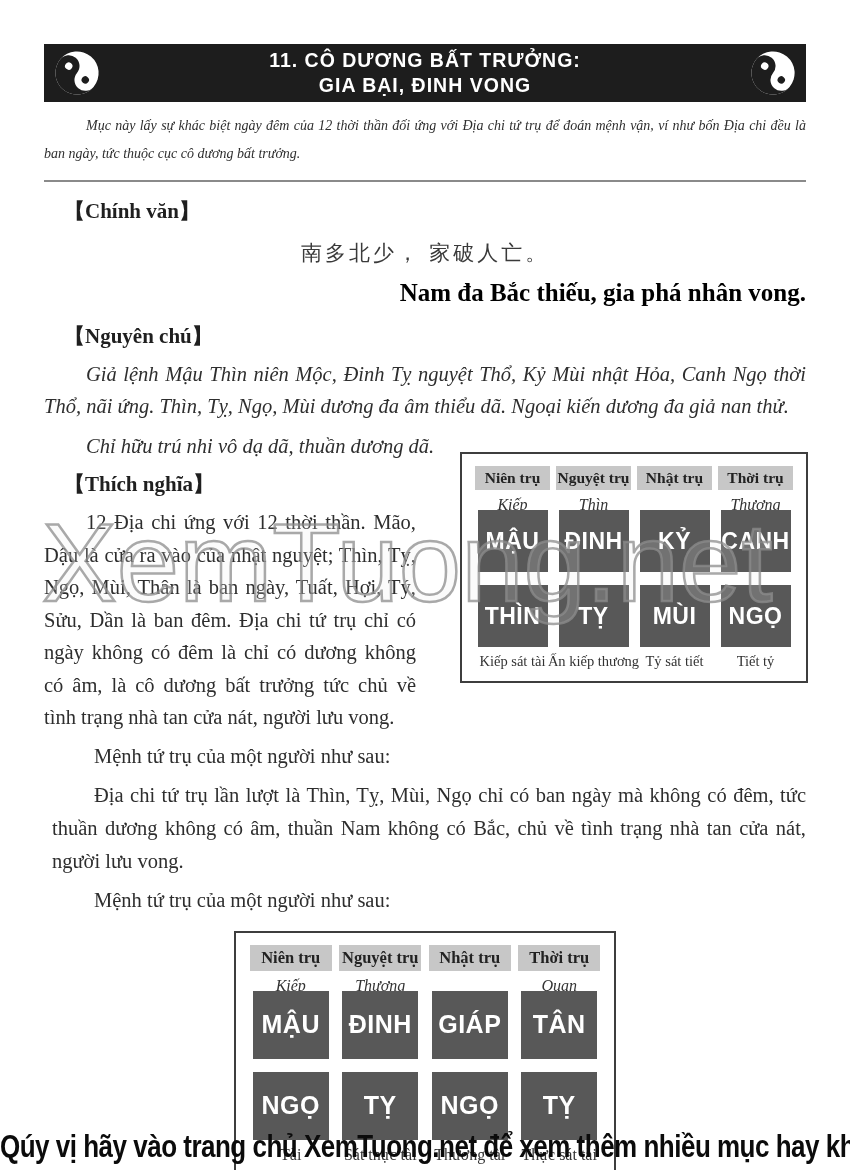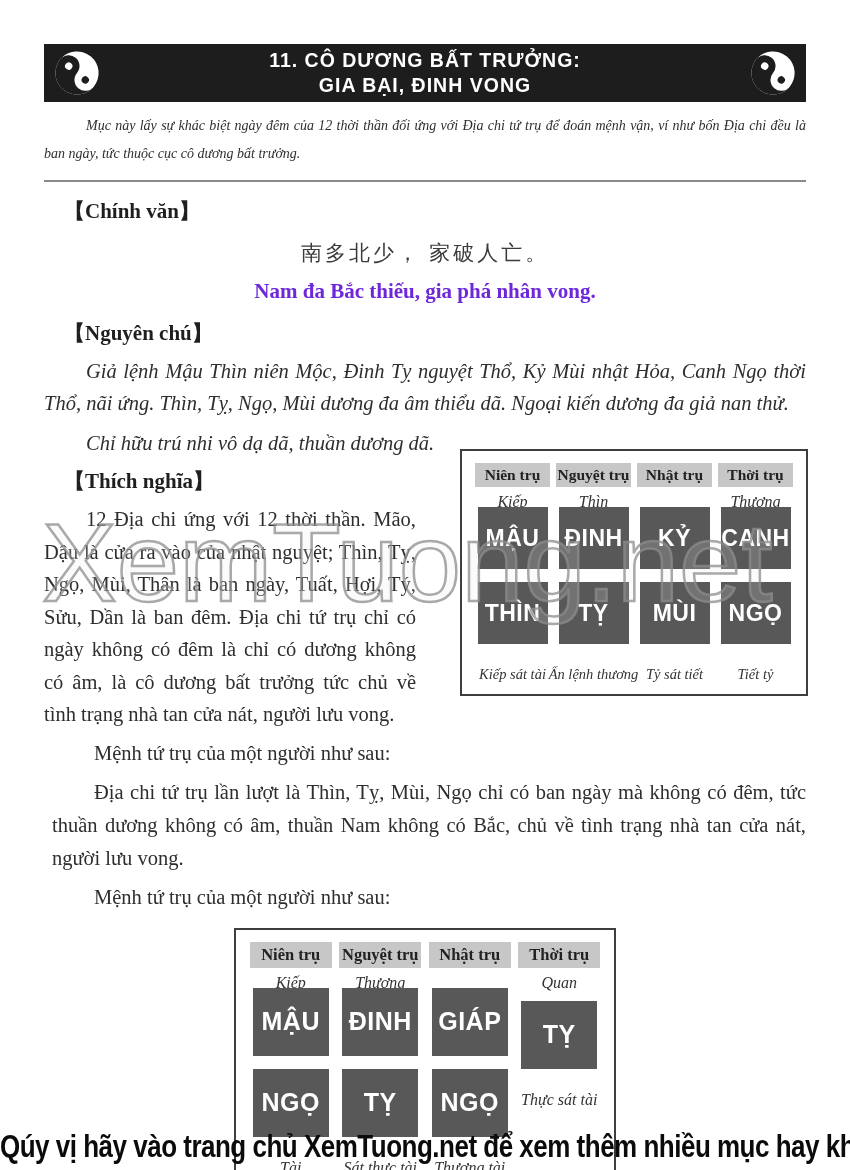--- a/index.html
+++ b/index.html
@@ -61,25 +61,25 @@
     padding-left: 20px;
   }
   .chinese-line {
     text-align: center;
     font-size: 21px;
     letter-spacing: 3px;
     margin-top: 14px;
     color: #3a3a3a;
   }
   .translation-line {
-    text-align: center;
-    font-weight: 700;
-    font-size: 21px;
+    text-align: right;
+    font-weight: 700;
+    font-size: 25px;
     margin-top: 12px;
-    color: #6d28d9;
+    color: #000000;
   }
   .para-italic {
     font-style: italic;
     font-size: 20.5px;
     line-height: 32px;
     text-indent: 42px;
     text-align: justify;
     color: #2e2e2e;
     margin-top: 8px;
   }
@@ -143,23 +143,22 @@
     font-weight: 700;
     font-size: 23px;
     display: flex;
     align-items: center;
     justify-content: center;
     letter-spacing: 0.5px;
   }
   .w2 .stem-box, .w2 .branch-box { width: 76px; height: 68px; font-size: 25px; }
   .branch-box { margin-top: 13px; }
   .col-bottomlabel {
-    font-style: italic;
     font-size: 14.5px;
-    margin-top: 22px;
+    margin-top: 6px;
     height: 20px;
     color: #333;
     white-space: nowrap;
   }
   .w2 .col-bottomlabel { font-size: 16px; }
 
   
   .watermark {
     position: absolute;
     top: 498px;
@@ -240,21 +239,21 @@
             <div class="col-toplabel">Kiếp</div>
             <div class="stem-box">MẬU</div>
             <div class="branch-box">THÌN</div>
             <div class="col-bottomlabel">Kiếp sát tài</div>
           </div>
           <div class="pillar-col">
             <div class="col-header">Nguyệt trụ</div>
             <div class="col-toplabel">Thìn</div>
             <div class="stem-box">ĐINH</div>
             <div class="branch-box">TỴ</div>
-            <div class="col-bottomlabel">Ấn lệnh thương</div>
+            <div class="col-bottomlabel">Ấn kiếp thương</div>
           </div>
           <div class="pillar-col">
             <div class="col-header">Nhật trụ</div>
             <div class="col-toplabel"></div>
             <div class="stem-box">KỶ</div>
             <div class="branch-box">MÙI</div>
             <div class="col-bottomlabel">Tỷ sát tiết</div>
           </div>
           <div class="pillar-col">
             <div class="col-header">Thời trụ</div>
@@ -290,20 +289,21 @@
         <div class="pillar-col">
           <div class="col-header">Nhật trụ</div>
           <div class="col-toplabel"></div>
           <div class="stem-box">GIÁP</div>
           <div class="branch-box">NGỌ</div>
           <div class="col-bottomlabel">Thương tài</div>
         </div>
         <div class="pillar-col">
           <div class="col-header">Thời trụ</div>
           <div class="col-toplabel">Quan</div>
+          <div class="stem-box">TÂN</div>
           <div class="branch-box">TỴ</div>
           <div class="col-bottomlabel">Thực sát tài</div>
         </div>
       </div>
     </div>
 
   </div>
 
   <div class="watermark">XemTuong.net</div>
 

